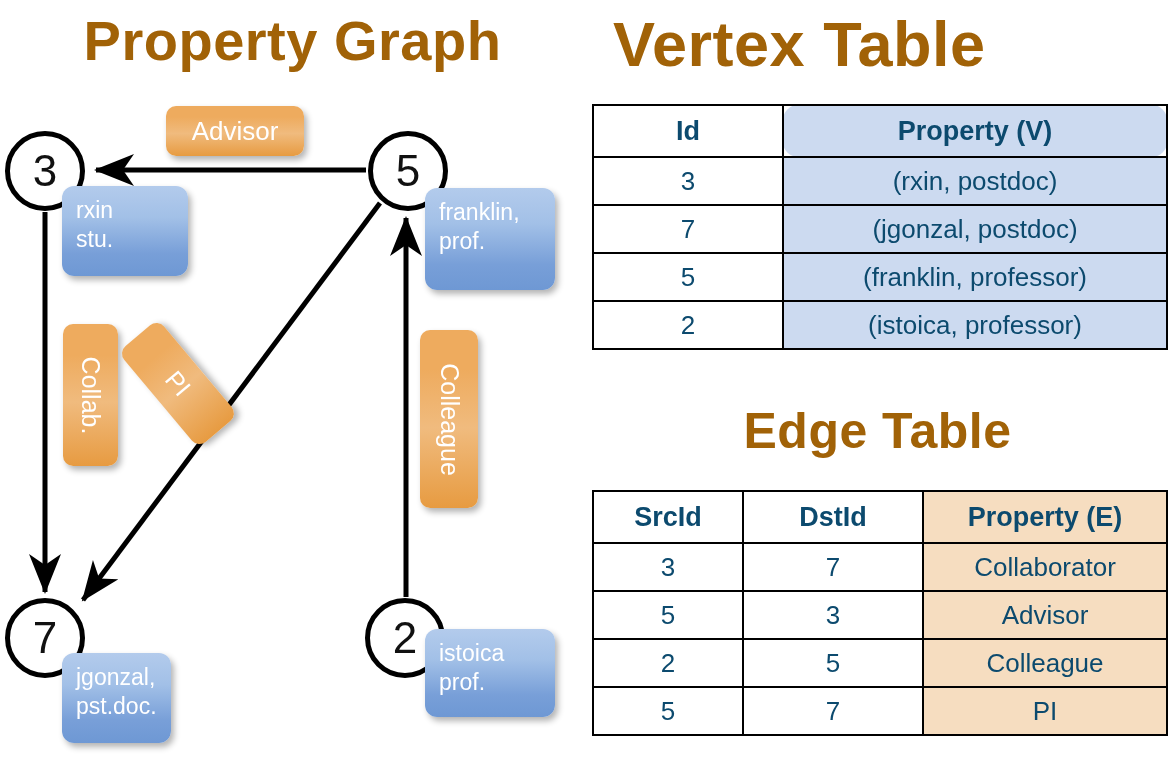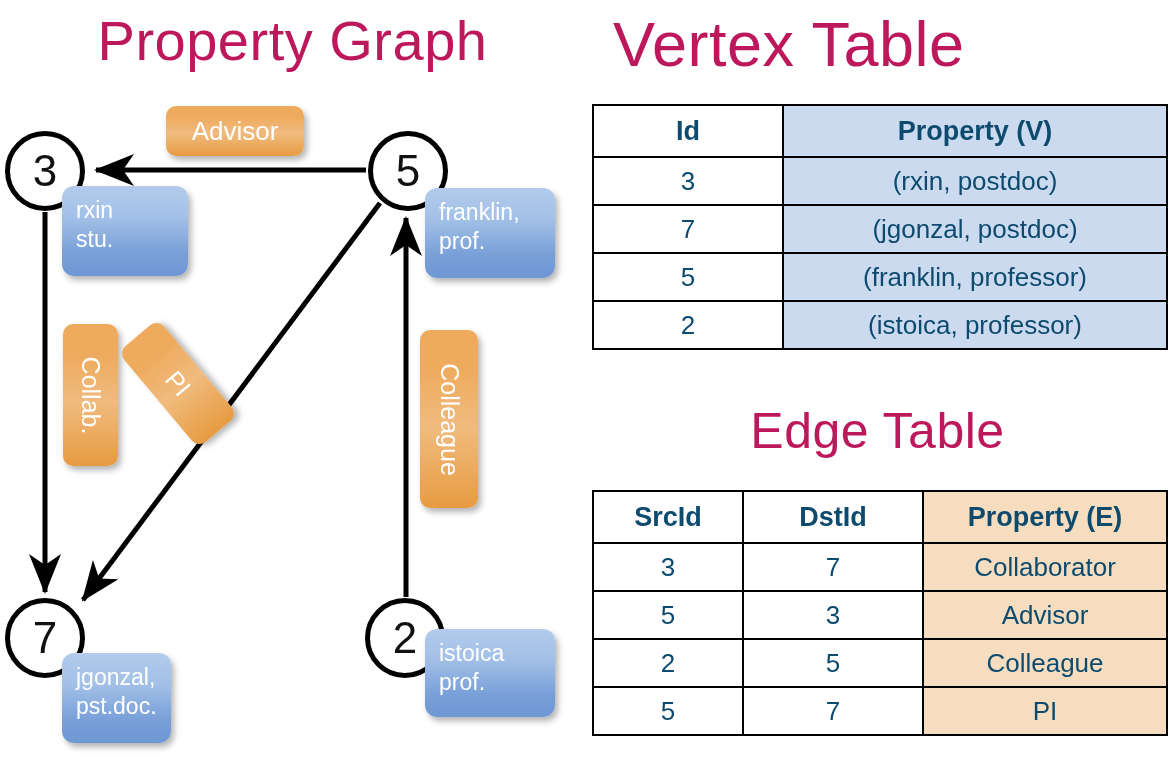--- a/index.html
+++ b/index.html
@@ -13,22 +13,22 @@
     position: relative;
     overflow: hidden;
     font-family: "Liberation Sans", sans-serif;
     color: #000000;
   }
 
   
   .title {
     position: absolute;
     font-family: "Liberation Sans", sans-serif;
-    font-weight: 400;
-    color: #be185d;
+    font-weight: 700;
+    color: #a16207;
     letter-spacing: 0.5px;
     white-space: nowrap;
   }
   #title-property-graph {
     left: 0; top: 8px;
     width: 585px;
     text-align: center;
     font-size: 56px;
   }
   #title-vertex-table {
@@ -89,21 +89,21 @@
     color: #ffffff;
     font-family: "Liberation Sans", sans-serif;
     font-size: 23px;
     font-weight: 400;
     line-height: 1.28;
     padding: 10px 0 0 14px;
     box-sizing: border-box;
     white-space: pre-line;
   }
   #prop-box-3 { left: 62px;  top: 186px; width: 126px; height: 90px; }
-  #prop-box-5 { left: 425px; top: 188px; width: 130px; height: 90px; }
+  #prop-box-5 { left: 425px; top: 188px; width: 130px; height: 102px; }
   #prop-box-7 { left: 62px;  top: 653px; width: 109px; height: 90px; }
   #prop-box-2 { left: 425px; top: 629px; width: 130px; height: 88px; }
 
   
   .edge-label {
     position: absolute;
     border-radius: 10px;
     background: linear-gradient(to bottom, #eeab5e 0%, #eeab5e 22%, #f0bb7e 55%, #e79b41 100%);
     box-shadow: 3px 4px 6px rgba(0,0,0,0.30);
     color: #ffffff;
@@ -166,21 +166,21 @@
     height: 46px;
   }
 
   #vertex-table {
     left: 592px; top: 104px;
     width: 574px;
   }
   #vertex-table col.c-id  { width: 190px; }
   #vertex-table col.c-prop{ width: 384px; }
   #vertex-table .cell-prop { background: #ccdaf0; }
-  #vertex-table th.cell-prop { background: #ccdaf0; }
+  #vertex-table th.cell-prop { background: #ccdaf0; border-radius: 15px; }
 
   #edge-table {
     left: 592px; top: 490px;
     width: 574px;
   }
   #edge-table col.c-src  { width: 150px; }
   #edge-table col.c-dst  { width: 180px; }
   #edge-table col.c-prop { width: 244px; }
   #edge-table .cell-prop  { background: #f6ddc0; margin-top: 20px; }
   #edge-table th.cell-prop{ background: #f6ddc0; }

